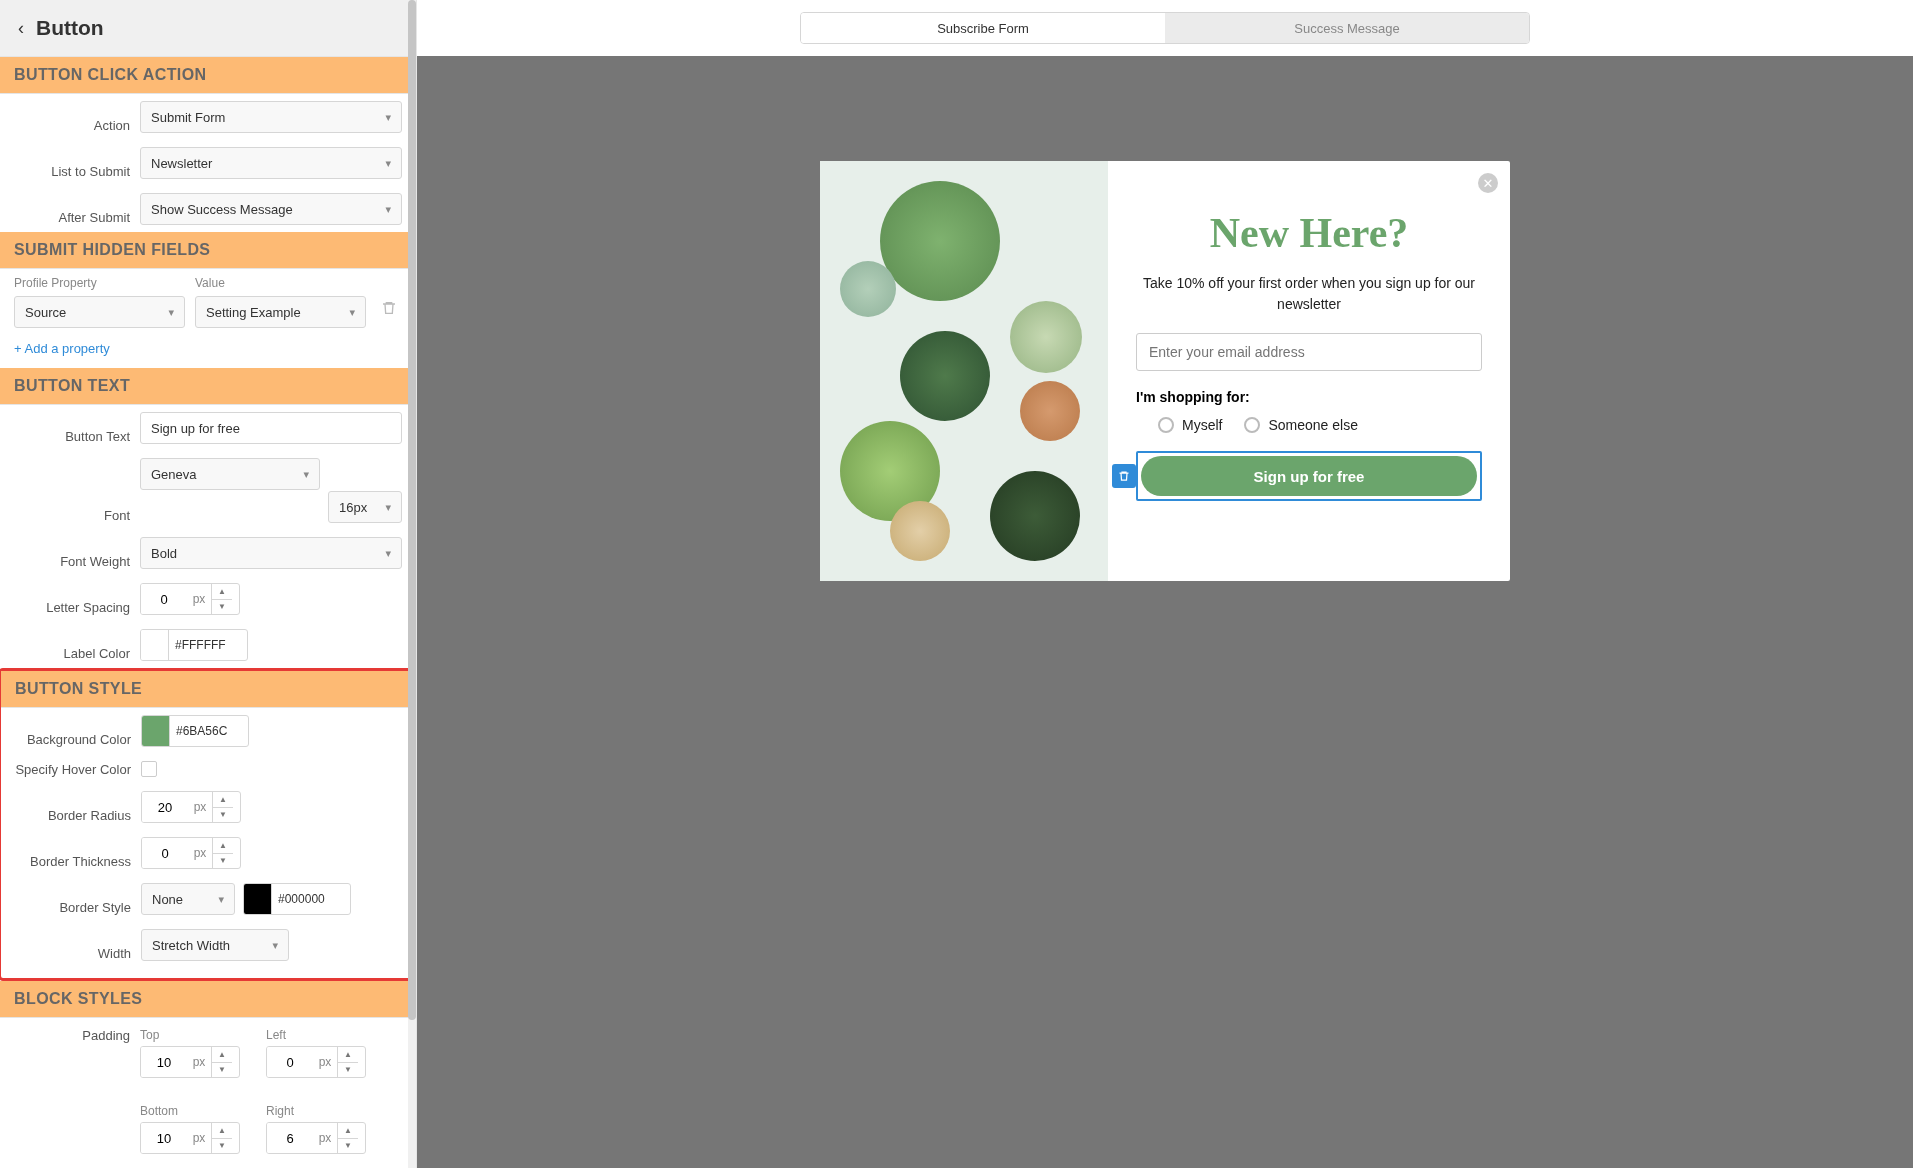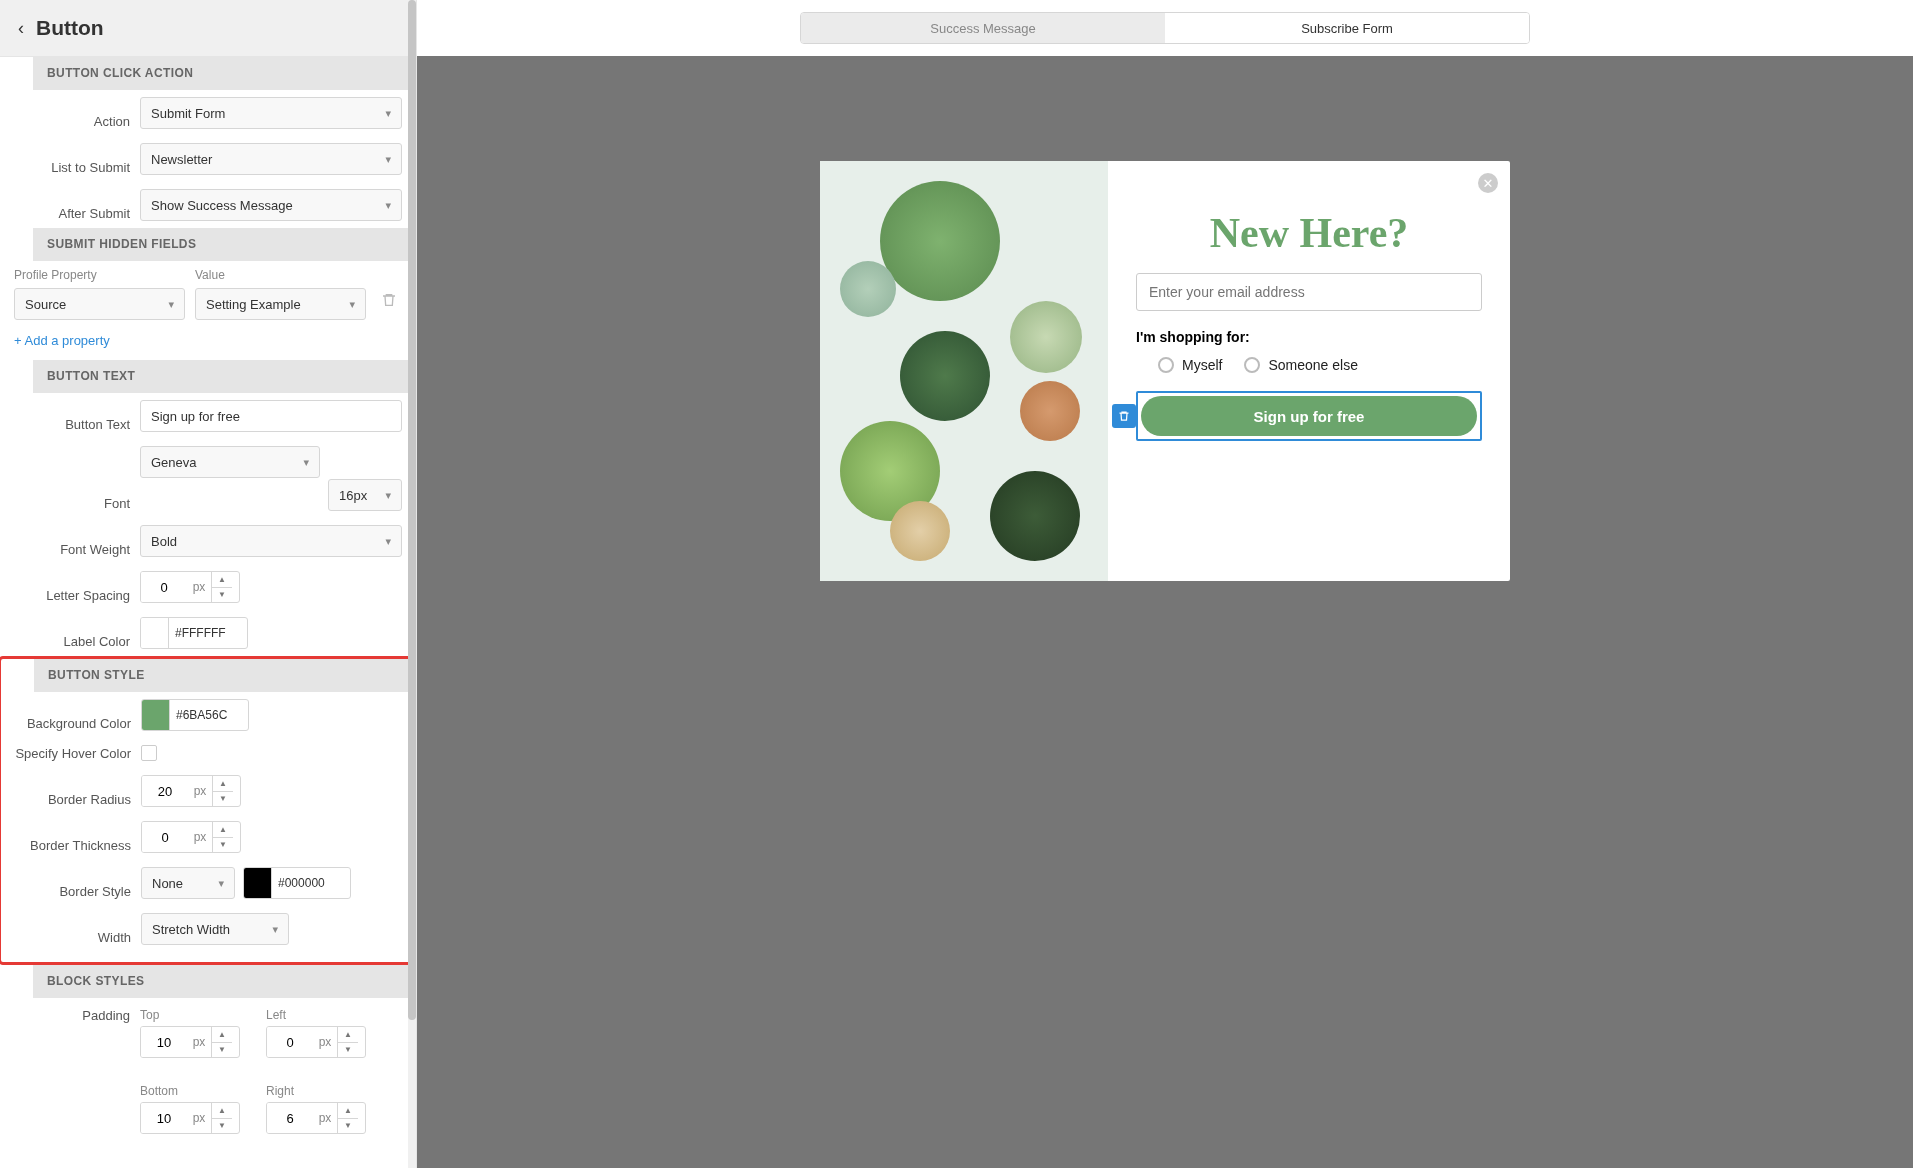--- a/index.html
+++ b/index.html
@@ -6,21 +6,21 @@
 body { width: 1913px; height: 1168px; display: flex; background: #fff; overflow: hidden; }
 
 
 .sidebar { width: 417px; height: 100%; background: #fff; border-right: 1px solid #e5e5e5; display: flex; flex-direction: column; overflow: hidden; }
 .sidebar-inner { flex: 1; overflow-y: auto; position: relative; }
 
 .sidebar-header { background: #f0f0f0; padding: 16px 18px; display: flex; align-items: center; gap: 12px; border-bottom: 1px solid #e5e5e5; }
 .back-chevron { font-size: 18px; color: #333; cursor: pointer; }
 .sidebar-title { font-size: 21px; font-weight: 700; color: #333; }
 
-.section-header { background: #e5e5e5; padding: 9px 14px; font-size: 12px; font-weight: 600; color: #666; letter-spacing: 0.4px; border-bottom: 1px solid #e5e5e5; margin-left: 33px; }
+.section-header { background: #fdba74; padding: 9px 14px; font-size: 16px; font-weight: 600; color: #666; letter-spacing: 0.4px; border-bottom: 1px solid #e5e5e5; }
 
 .form-row { display: flex; align-items: flex-end; padding: 7px 14px; gap: 10px; }
 .form-label { width: 116px; text-align: right; font-size: 13px; color: #555; flex-shrink: 0; }
 .form-control { flex: 1; }
 
 .select { height: 32px; background: #f8f8f8; border: 1px solid #d6d6d6; border-radius: 3px; display: flex; align-items: center; justify-content: space-between; padding: 0 10px; font-size: 13px; color: #333; cursor: pointer; }
 .select .chev { color: #888; font-size: 11px; }
 
 .text-input { height: 32px; background: #fff; border: 1px solid #d6d6d6; border-radius: 3px; padding: 0 10px; font-size: 13px; color: #333; width: 100%; }
 
@@ -304,40 +304,41 @@
 
     <div class="scrollbar-right">
       <div class="scrollbar-thumb"></div>
     </div>
   </div>
 </div>
 
 <div class="canvas-area">
   <div class="canvas-top">
     <div class="tab-switcher">
+      <div class="tab active">Subscribe Form</div>
       <div class="tab inactive">Success Message</div>
-      <div class="tab active">Subscribe Form</div>
     </div>
   </div>
   <div class="canvas-stage">
     <div class="popup">
       <div class="popup-close">✕</div>
       <div class="popup-image">
 
         <div class="plant" style="width:120px;height:120px;background:radial-gradient(circle,#7fb26f,#5a8a4f);top:20px;left:60px;"></div>
         <div class="plant" style="width:56px;height:56px;background:radial-gradient(circle,#b3cfb9,#8fb29b);top:100px;left:20px;"></div>
         <div class="plant" style="width:90px;height:90px;background:radial-gradient(circle,#4f7a4b,#2e5132);top:170px;left:80px;"></div>
         <div class="plant" style="width:72px;height:72px;background:radial-gradient(circle,#c7d9b3,#96b483);top:140px;left:190px;"></div>
         <div class="plant" style="width:60px;height:60px;background:radial-gradient(circle,#d59a6e,#b97949);top:220px;left:200px;"></div>
         <div class="plant" style="width:100px;height:100px;background:radial-gradient(circle,#a3cd76,#6f9c4c);top:260px;left:20px;"></div>
         <div class="plant" style="width:60px;height:60px;background:radial-gradient(circle,#e3cfa8,#c6a96f);top:340px;left:70px;"></div>
         <div class="plant" style="width:90px;height:90px;background:radial-gradient(circle,#3d5c38,#243a22);top:310px;left:170px;"></div>
       </div>
       <div class="popup-right">
         <div class="popup-heading">New Here?</div>
+        <div class="popup-sub">Take 10% off your first order when you sign up for our newsletter</div>
         <input class="popup-email" placeholder="Enter your email address" style="">
         <div class="radio-label">I'm shopping for:</div>
         <div class="radio-row">
           <div class="radio-opt">
             <div class="radio-circle"></div>
             <span>Myself</span>
           </div>
           <div class="radio-opt">
             <div class="radio-circle"></div>
             <span>Someone else</span>

